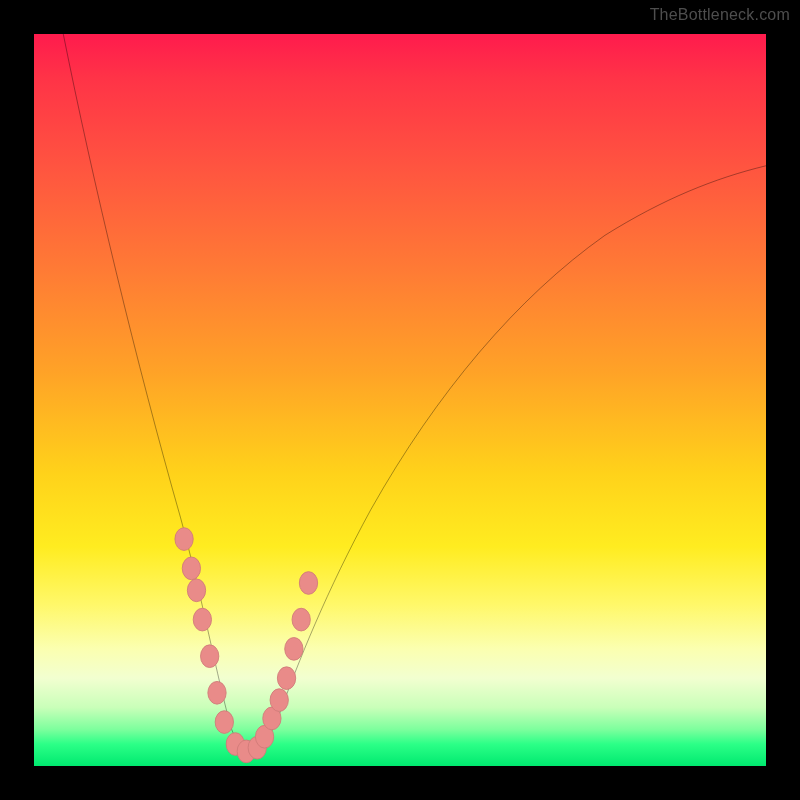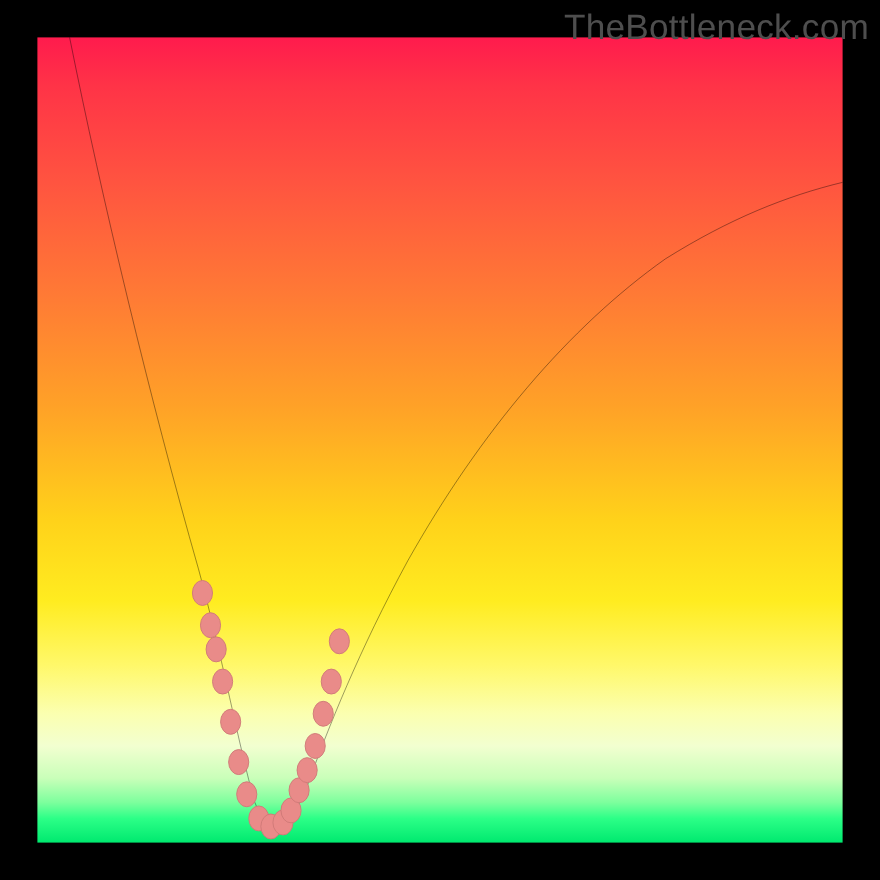--- a/index.html
+++ b/index.html
@@ -40,21 +40,21 @@
       #7dff9d 95%,
       #2cff87 97%,
       #00e96f 100%
     );
   }
   .watermark {
     position: absolute;
     top: 6px;
     right: 10px;
     color: #4e4e4e;
-    font-size: 32px;
+    font-size: 16px;
     font-weight: 500;
     letter-spacing: 0.2px;
     pointer-events: none;
   }
   svg.curve {
     position: absolute;
     left: 0;
     top: 0;
     width: 732px;
     height: 732px;

